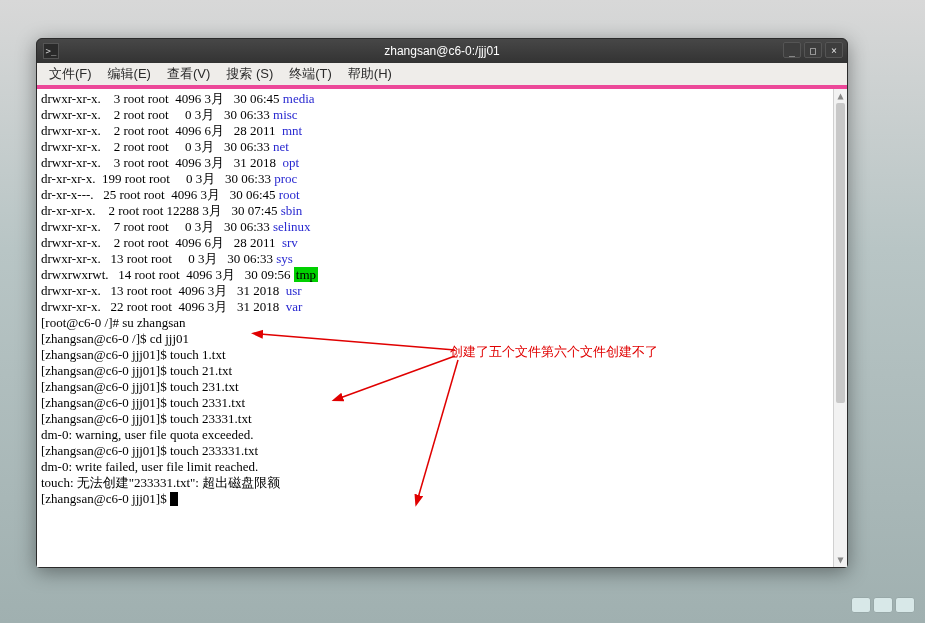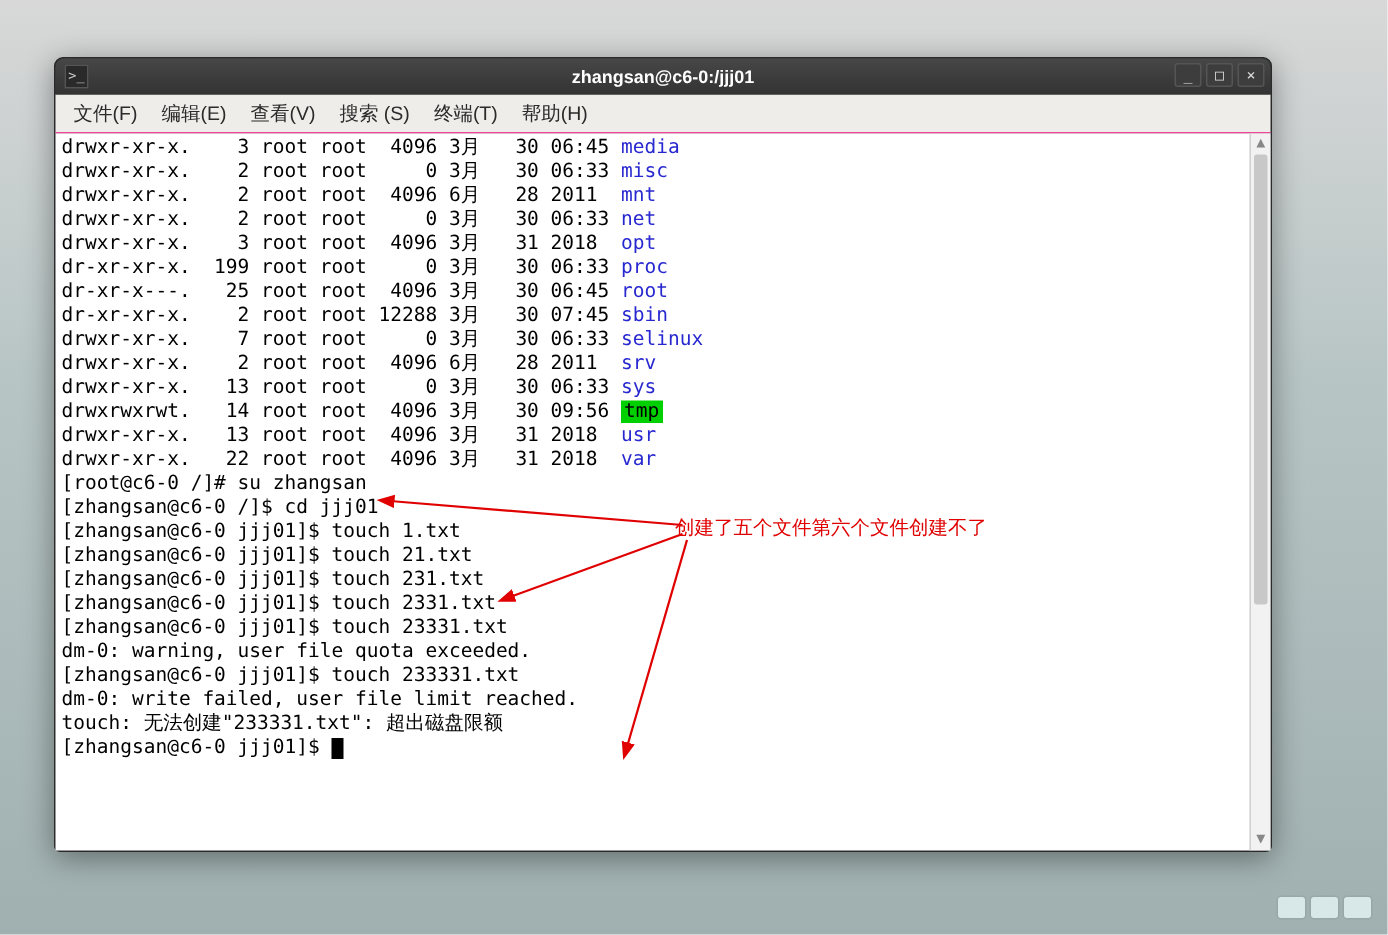--- a/index.html
+++ b/index.html
@@ -24,46 +24,46 @@
   position: relative; font-size: 12px;
 }
 .titlebar-icon {
   width: 16px; height: 16px; margin-left: 6px;
   background: #2a2a2a; border: 1px solid #555;
   display: inline-flex; align-items: center; justify-content: center;
   font-size: 9px; color: #ccc;
 }
 .title-text {
   position: absolute; left: 0; right: 0; text-align: center;
-  font-weight: bold; font-family: sans-serif; pointer-events: none;
+  font-weight: normal; font-family: sans-serif; pointer-events: none;
 }
 .win-controls {
   position: absolute; right: 4px; top: 3px; display: flex; gap: 3px;
 }
 .win-btn {
   width: 18px; height: 16px; background: #3d3d3d;
   border: 1px solid #555; border-radius: 2px;
   display: flex; align-items: center; justify-content: center;
   color: #ddd; font-size: 10px; cursor: pointer;
 }
 .menubar {
   height: 26px; background: #efedea;
   display: flex; align-items: center; padding: 0 4px;
   font-family: sans-serif; font-size: 13px; color: #2a2a2a;
-  border-bottom: 1px solid #ec4899;
+  border-bottom: 4px solid #ec4899;
 }
 .menu-item { padding: 3px 8px; cursor: pointer; }
 .term-body {
   flex: 1; background: #ffffff; color: #000;
   font-size: 13px; line-height: 16px;
   padding: 2px 4px; position: relative; overflow: hidden;
   font-family: "DejaVu Sans Mono","Liberation Mono",monospace;
   white-space: pre;
 }
-.ls-line { display: block; }
+.ls-line { display: block; font-family: Liberation Serif, serif; }
 .dirname { color: #2828d0; }
 .tmp-hl { background: #00d000; color: #000; padding: 0 2px; }
 .scrollbar {
   position: absolute; right: 0; top: 0; bottom: 0; width: 14px;
   background: #f2f2f2; border-left: 1px solid #d0d0d0;
 }
 .scroll-arrow {
   height: 14px; display:flex; align-items:center; justify-content:center;
   color:#888; font-size:10px; cursor:pointer;
 }

